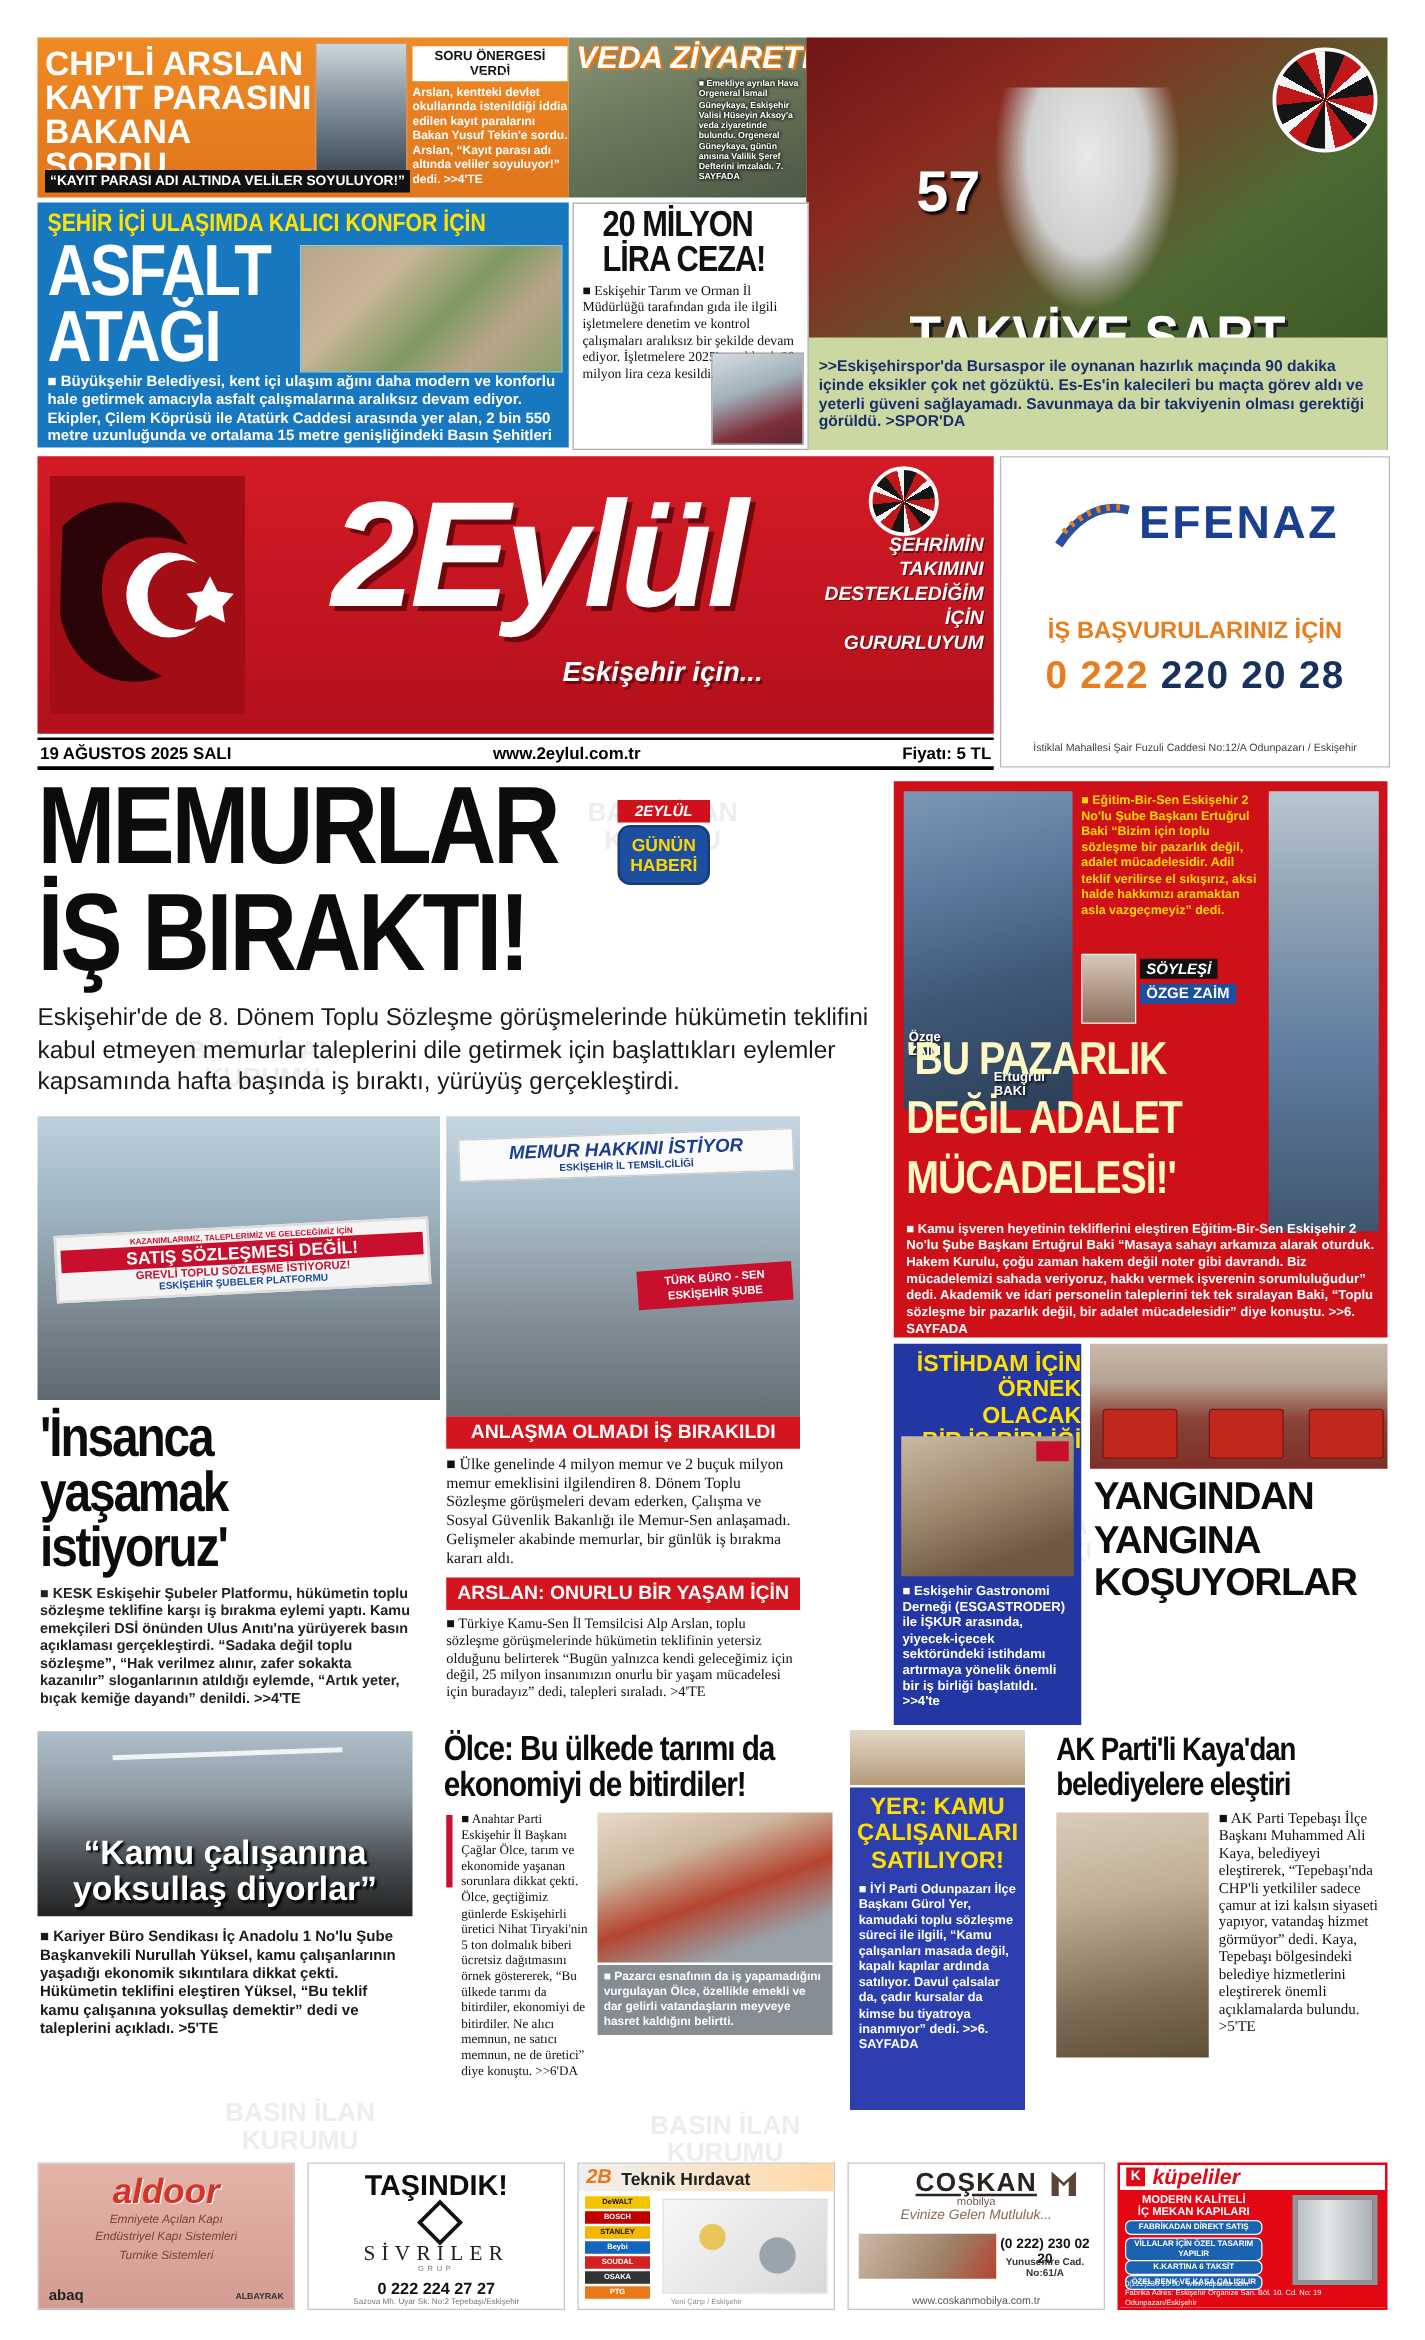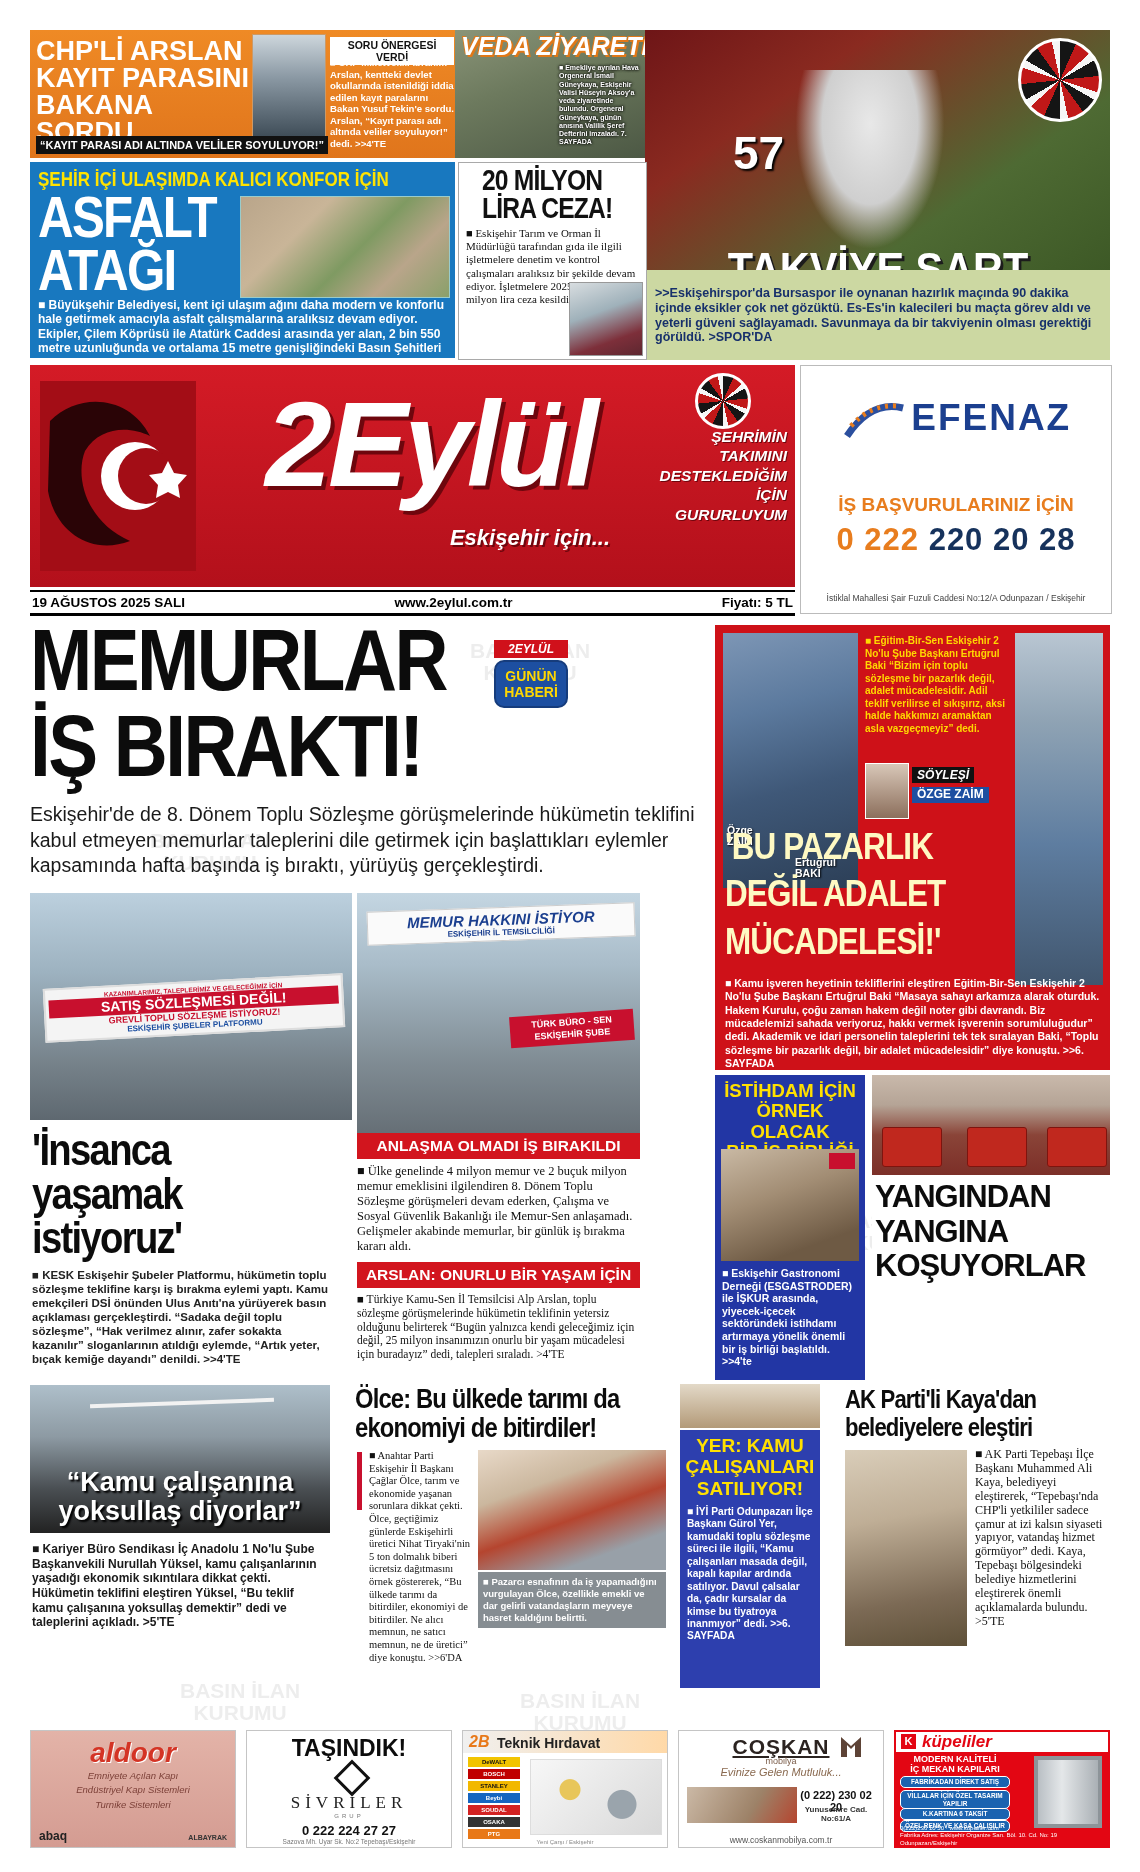--- a/index.html
+++ b/index.html
@@ -121,21 +121,21 @@
     background:linear-gradient(180deg,#b9c6d2 0%,#8fa3b4 25%,#5e7da0 60%,#41566e 100%);}
   #rb-byline{left:150px;top:138px;width:145px;height:56px;}
   #rb-byphoto{left:0;top:0;width:42px;height:54px;background:linear-gradient(180deg,#d8c7b8,#8c6f5c);border:1px solid #fff;}
   #rb-tag1{left:47px;top:4px;background:#111;color:#fff;font-style:italic;font-weight:bold;font-size:12px;padding:1px 5px;}
   #rb-tag2{left:47px;top:24px;background:#1d4fa1;color:#fff;font-weight:bold;font-size:12px;padding:1px 5px;line-height:1.15;}
   #rb-h{left:10px;top:198px;width:290px;color:#fef9c3;font-weight:bold;font-size:37px;line-height:1.28;letter-spacing:-1px;}
   #rb-body{left:10px;top:352px;width:376px;color:#fff;font-weight:bold;font-size:10.5px;line-height:1.27;}
 
   
   #istihdam{left:715px;top:1075px;width:150px;height:305px;background:#2236a4;overflow:hidden;}
-  #ist-h{left:0;top:6px;width:150px;text-align:center;color:#ffe000;font-weight:bold;font-size:18.5px;line-height:1.1;}
+  #ist-h{left:0;top:6px;width:150px;text-align:right;color:#ffe000;font-weight:bold;font-size:18.5px;line-height:1.1;}
   #ist-photo{left:6px;top:74px;width:138px;height:112px;background:linear-gradient(160deg,#c9b9a4 0%,#a28d74 40%,#6e5a44 80%);}
   #ist-flag{right:4px;top:4px;width:26px;height:16px;background:#c8102e;}
   #ist-b{left:7px;top:192px;width:136px;color:#fff;font-weight:bold;font-size:10.5px;line-height:1.2;}
 
   #fire-photo{left:872px;top:1075px;width:238px;height:100px;overflow:hidden;
     background:linear-gradient(180deg,#c9b9ab 0%,#b5a496 30%,#8a4438 60%,#7c2f28 100%);}
   .truck{position:absolute;bottom:8px;width:58px;height:38px;background:#c0281e;border:1px solid #7e140e;border-radius:3px;}
   #yangin-h{left:872px;top:1180px;width:240px;color:#0c0c0c;font-weight:bold;font-size:31px;line-height:1.12;letter-spacing:-1px;}
   #yangin-h span{background:#fff;padding:0 3px;}
   #yangin-b{left:872px;top:1300px;width:238px;color:#1a1a1a;font-weight:bold;font-size:10.5px;line-height:1.2;}

